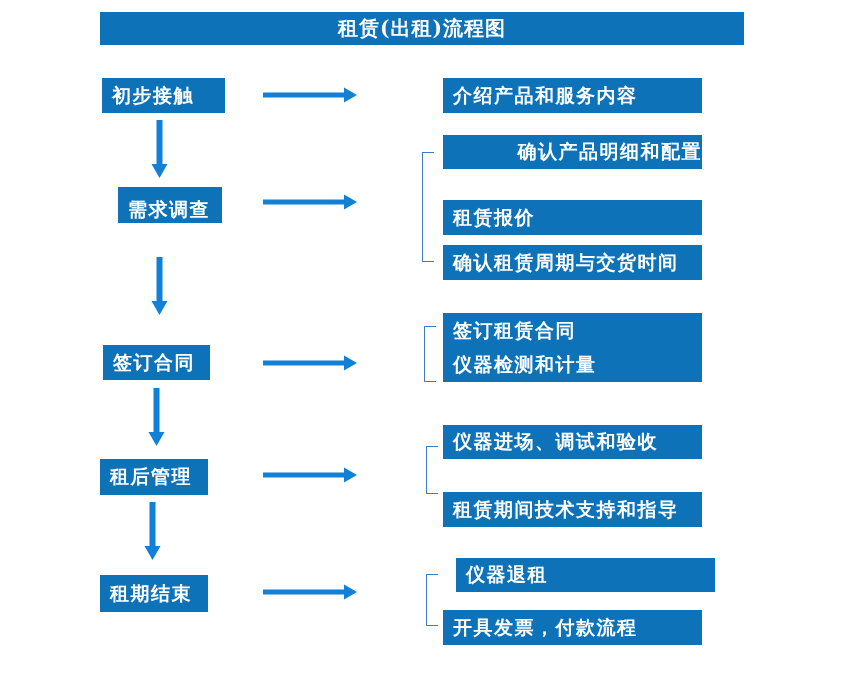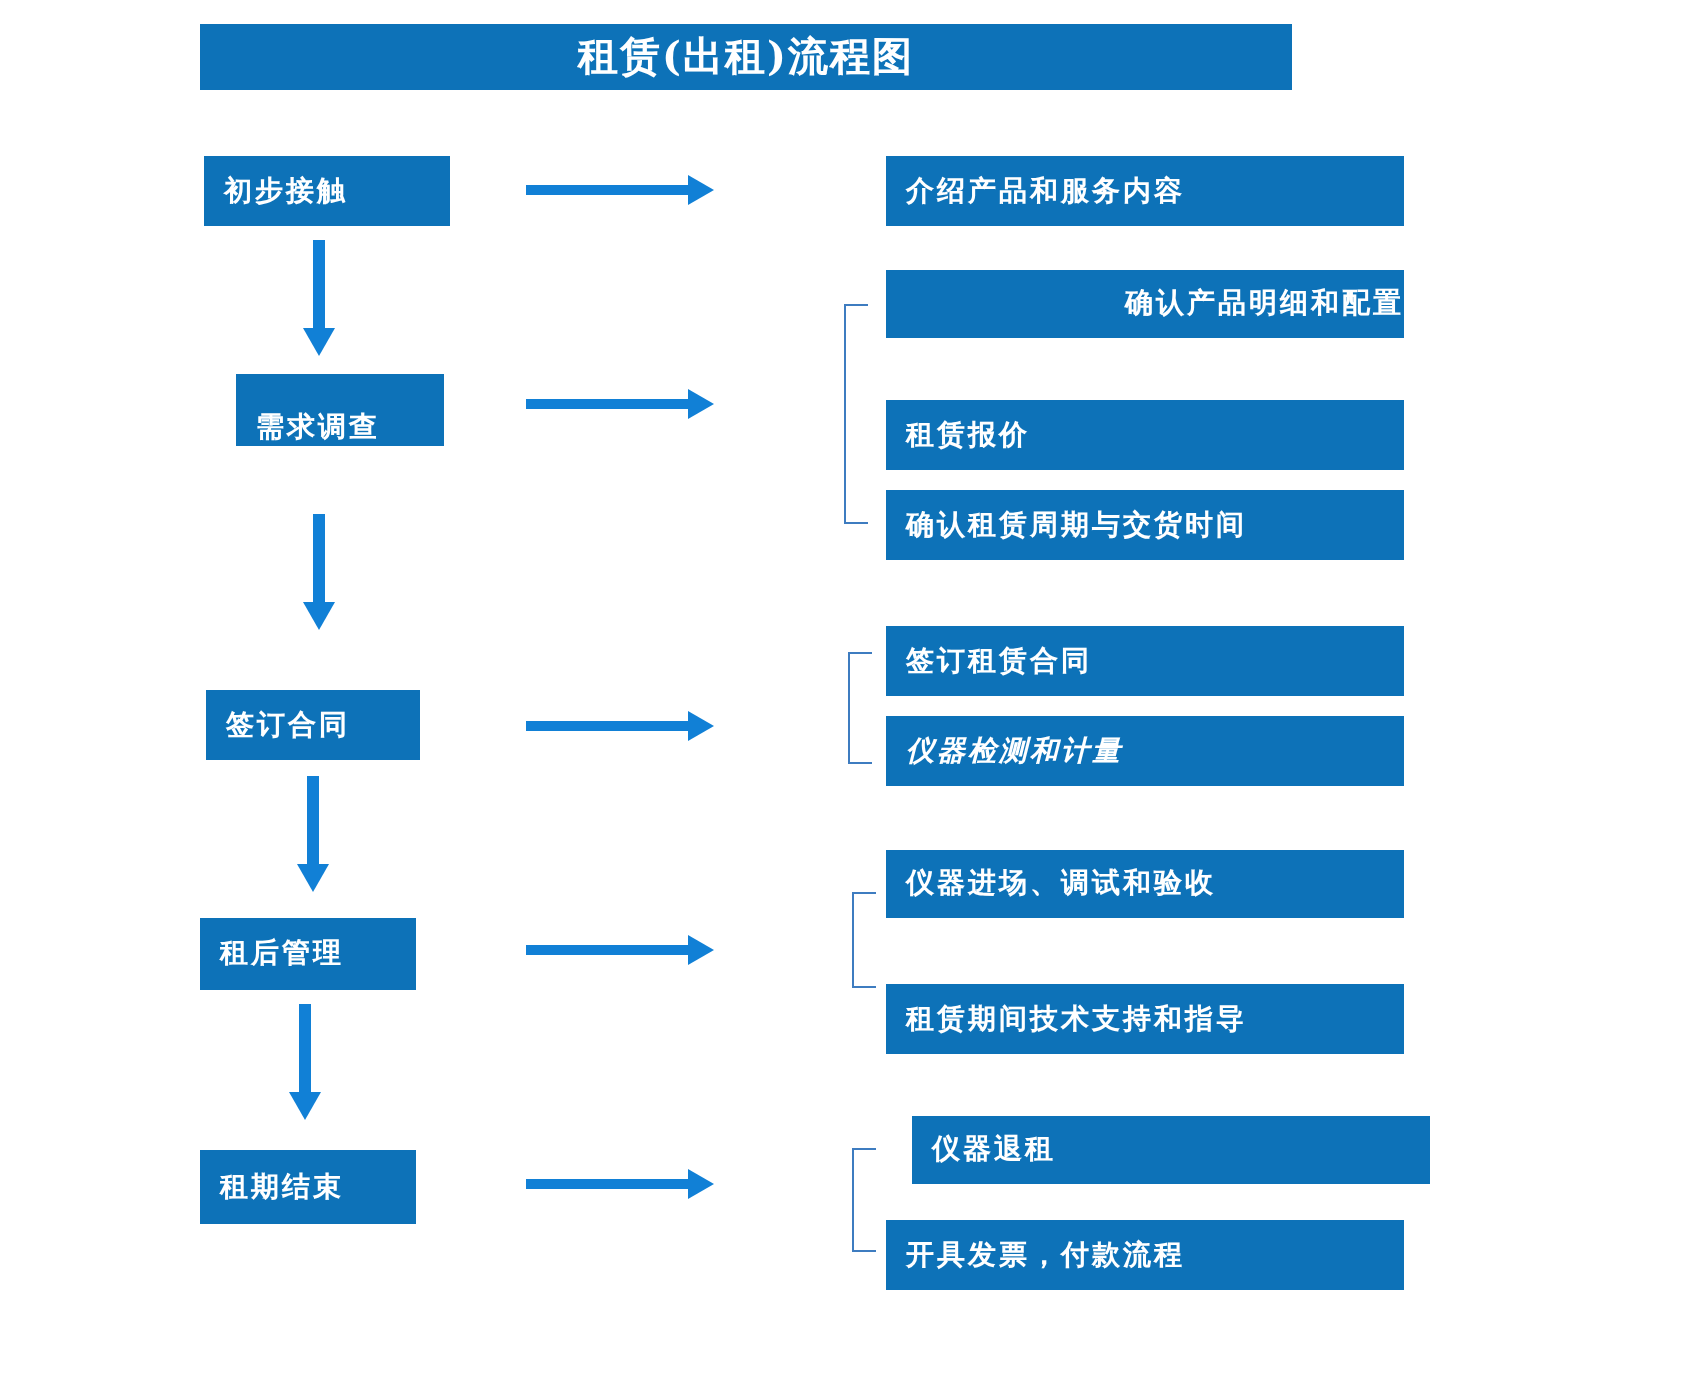--- a/index.html
+++ b/index.html
@@ -15,36 +15,36 @@
     position: relative;
     width: 844px;
     height: 688px;
     background: var(--page-bg);
     overflow: hidden;
     font-family: "DejaVu Serif", serif;
   }
   .title-bar {
     position: absolute;
     left: 100px; top: 12px;
-    width: 546px; height: 33px;
+    width: 644px; height: 33px;
     background: var(--box-blue);
     color: var(--text-white);
     font-weight: bold;
     font-size: 20px;
     letter-spacing: 1px;
     display: flex;
     align-items: center;
     justify-content: center;
   }
   .step-box, .detail-box {
     position: absolute;
     background: var(--box-blue);
     color: var(--text-white);
     font-weight: bold;
-    font-size: 14px;
+    font-size: 19px;
     letter-spacing: 1.5px;
     display: flex;
     align-items: center;
     padding-left: 10px;
     overflow: hidden;
     white-space: nowrap;
   }
   .detail-box { left: 443px; width: 259px; }
   .arrow { position: absolute; display: block; }
   .bracket {
@@ -131,21 +131,21 @@
     </div>
   <div class="detail-box" style="top:200px; height:35px;">
       <span>租赁报价</span>
     </div>
   <div class="detail-box" style="top:245px; height:35px;">
       <span>确认租赁周期与交货时间</span>
     </div>
   <div class="detail-box" style="top:313px; height:35px;">
       <span>签订租赁合同</span>
     </div>
-  <div class="detail-box" style="top:358px; height:35px;font-style:italic;">
+  <div class="detail-box" style="top:347px; height:35px;">
       <span>仪器检测和计量</span>
     </div>
   <div class="detail-box" style="top:425px; height:34px;">
       <span>仪器进场、调试和验收</span>
     </div>
   <div class="detail-box" style="top:492px; height:35px;">
       <span>租赁期间技术支持和指导</span>
     </div>
   <div class="detail-box" style="top:558px; height:34px;margin-left:13px;">
       <span>仪器退租</span>

